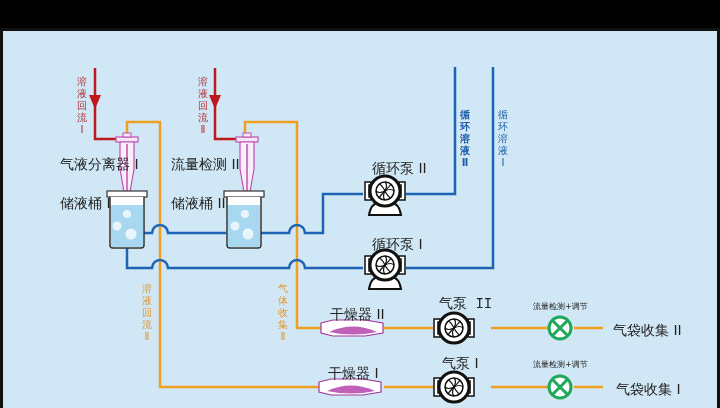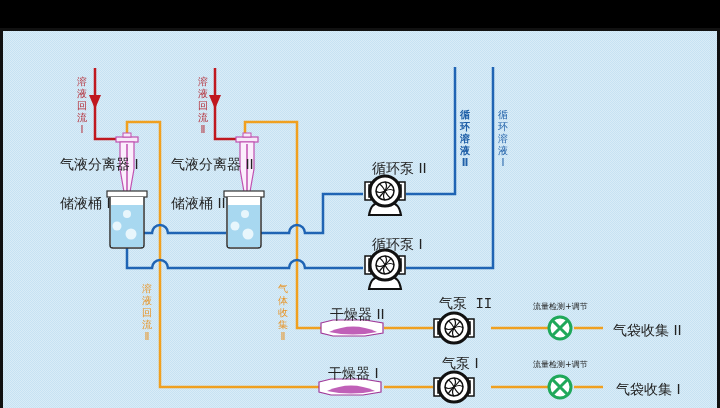--- a/index.html
+++ b/index.html
@@ -134,21 +134,21 @@
   <g transform="translate(557,356)">
     <circle r="11" fill="#fff" stroke="#1fa85a" stroke-width="3"></circle>
     <path d="M-7 -7 L7 7 M7 -7 L-7 7" stroke="#1fa85a" stroke-width="3"></path>
   </g>
 </svg>
 
 <div class="vlbl red" style="left:73px;top:45px;">溶液回流Ⅰ</div>
 <div class="vlbl red" style="left:194px;top:45px;">溶液回流Ⅱ</div>
 
 <div class="lbl" style="left:57px;top:126px;">气液分离器 I</div>
-<div class="lbl" style="left:168px;top:126px;">气液分离器 II</div>
+<div class="lbl" style="left:168px;top:126px;">流量检测 II</div>
 
 <div class="lbl" style="left:57px;top:165px;">储液桶 I</div>
 <div class="lbl" style="left:168px;top:165px;">储液桶 II</div>
 
 <div class="lbl" style="left:369px;top:130px;">循环泵 II</div>
 <div class="lbl" style="left:369px;top:206px;">循环泵 I</div>
 
 <div class="vlbl blue" style="left:456px;top:78px;font-weight:bold;">循环溶液Ⅱ</div>
 <div class="vlbl blue" style="left:494px;top:78px;">循环溶液Ⅰ</div>
 

